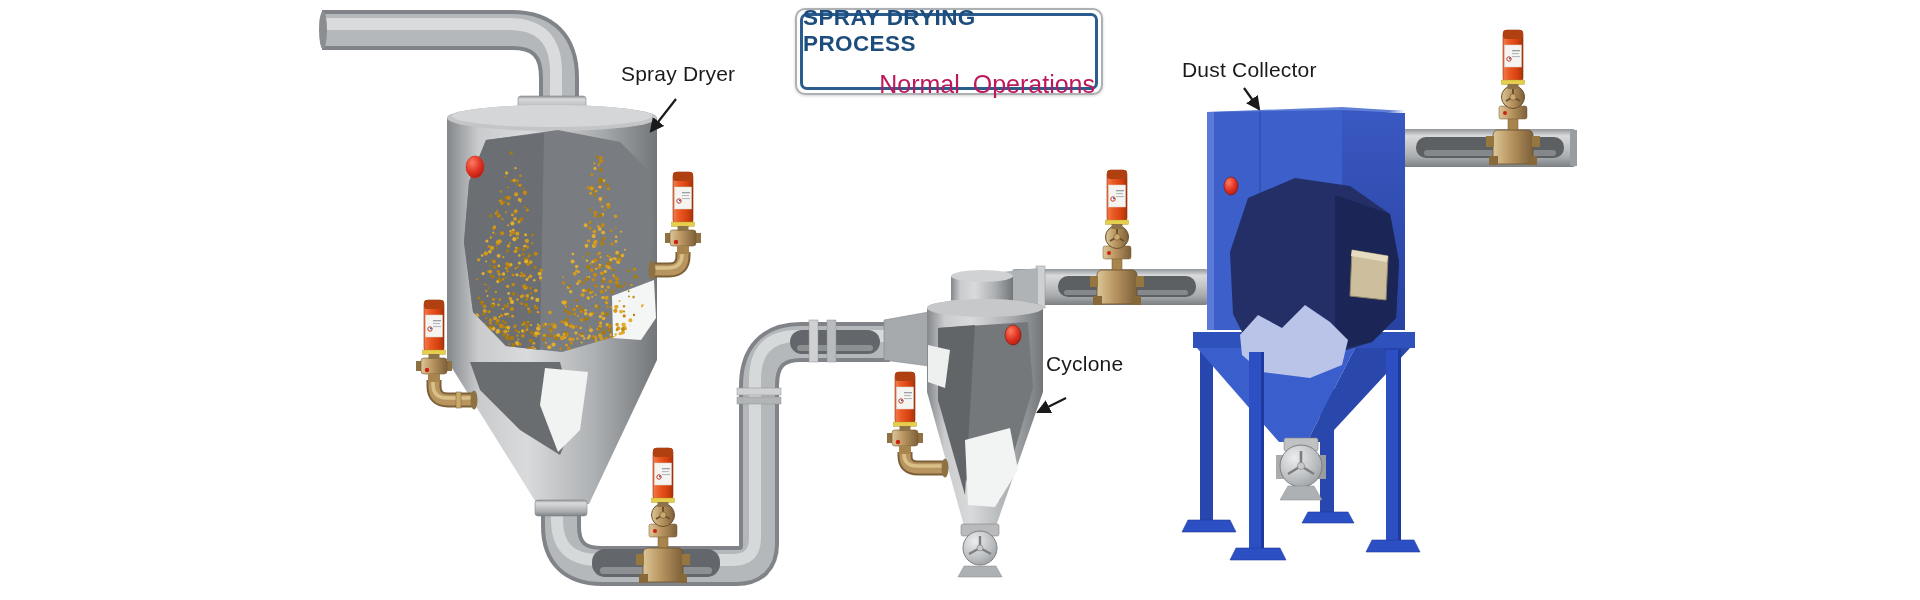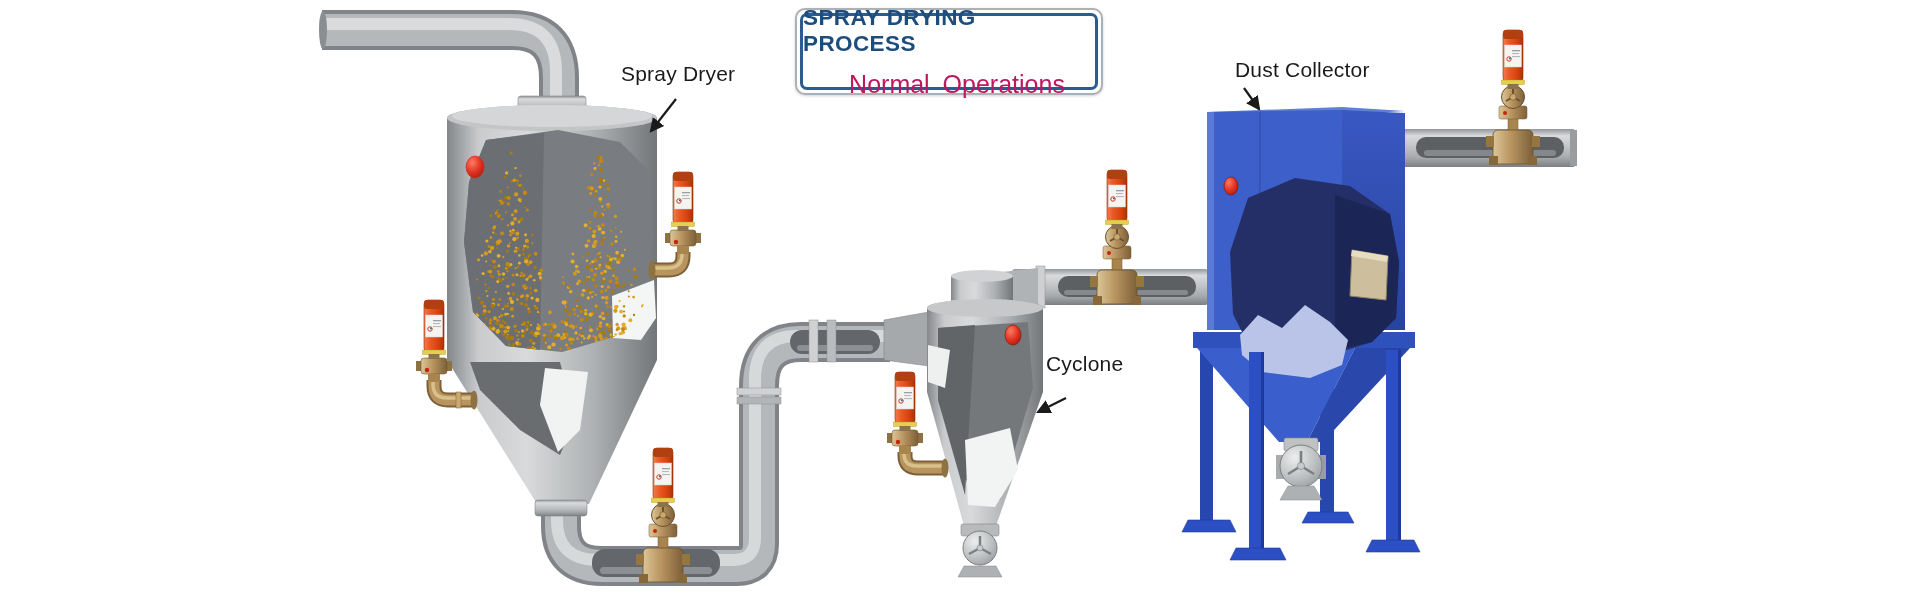--- a/index.html
+++ b/index.html
@@ -3,21 +3,21 @@
 <meta charset="utf-8">
 <style>
   html,body{margin:0;padding:0;background:#fff;}
   body{font-family:"Liberation Sans",sans-serif;}
   .scene{position:relative;width:1920px;height:600px;background:#ffffff;overflow:hidden;}
   .scene svg{position:absolute;left:0;top:0;}
   .eq-label{position:absolute;color:#1a1a1a;font-size:21px;white-space:nowrap;letter-spacing:.2px;text-align:right;}
   .titlebox{position:absolute;left:795px;top:8px;width:308px;height:87px;border:2px solid #aeb1b4;
     border-radius:10px;background:#fdfdfd;box-shadow:0 1px 3px rgba(0,0,0,.18);padding:3px;box-sizing:border-box;}
   .titlebox-inner{width:100%;height:100%;border:3px solid #2a5c8e;border-radius:7px;box-sizing:border-box;
-    display:flex;flex-direction:column;align-items:center;justify-content:center;gap:13px;background:#fff;}
+    display:flex;flex-direction:column;align-items:flex-end;justify-content:center;gap:13px;background:#fff;}
   .title-main{font-weight:bold;font-size:22.5px;color:#1d4d7d;letter-spacing:.4px;}
   .title-sub{font-size:25px;color:#be185d;word-spacing:6px;margin-left:16px;}
 </style>
 </head>
 <body>
 
 <div class="scene">
 
 <svg width="1920" height="600" viewBox="0 0 1920 600">
   <defs>
@@ -928,15 +928,15 @@
 
 <div class="titlebox">
   <div class="titlebox-inner">
     <div class="title-main">SPRAY DRYING PROCESS</div>
     <div class="title-sub">Normal Operations</div>
   </div>
 </div>
 
 <div class="eq-label" style="left:621px;top:62px;">Spray Dryer</div>
 <div class="eq-label" style="left:1046px;top:352px;">Cyclone</div>
-<div class="eq-label" style="left:1235px;top:58px;">Dust Collector</div>
+<div class="eq-label" style="left:1182px;top:58px;">Dust Collector</div>
 
 </div>
 
 </body></html>

